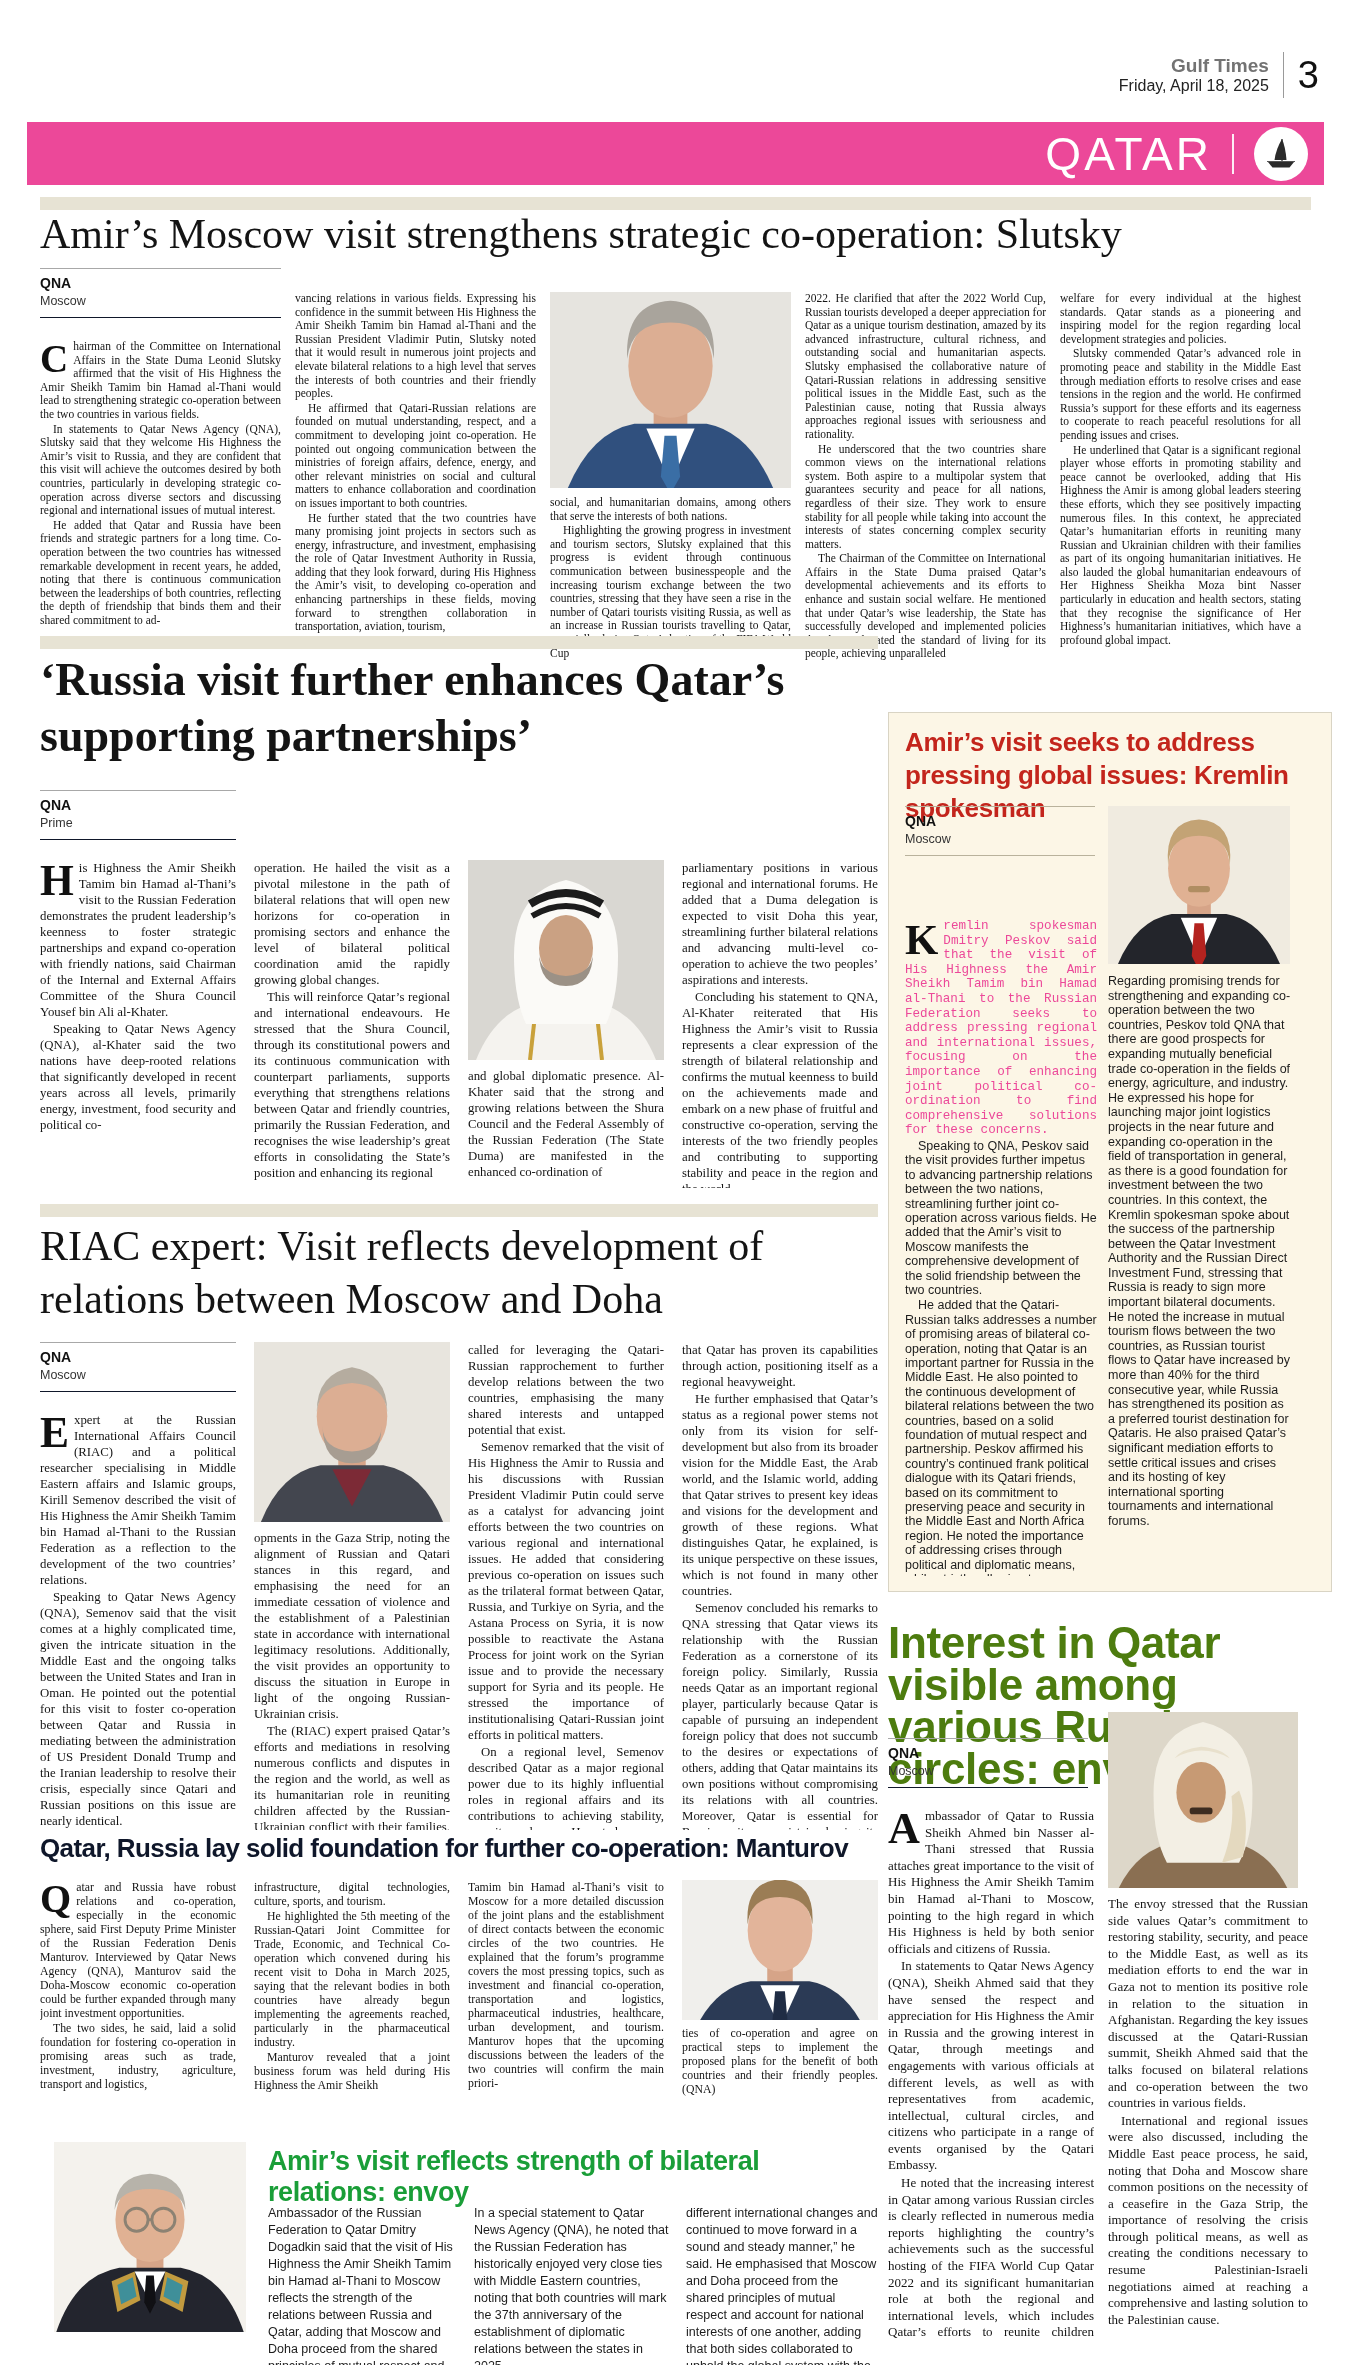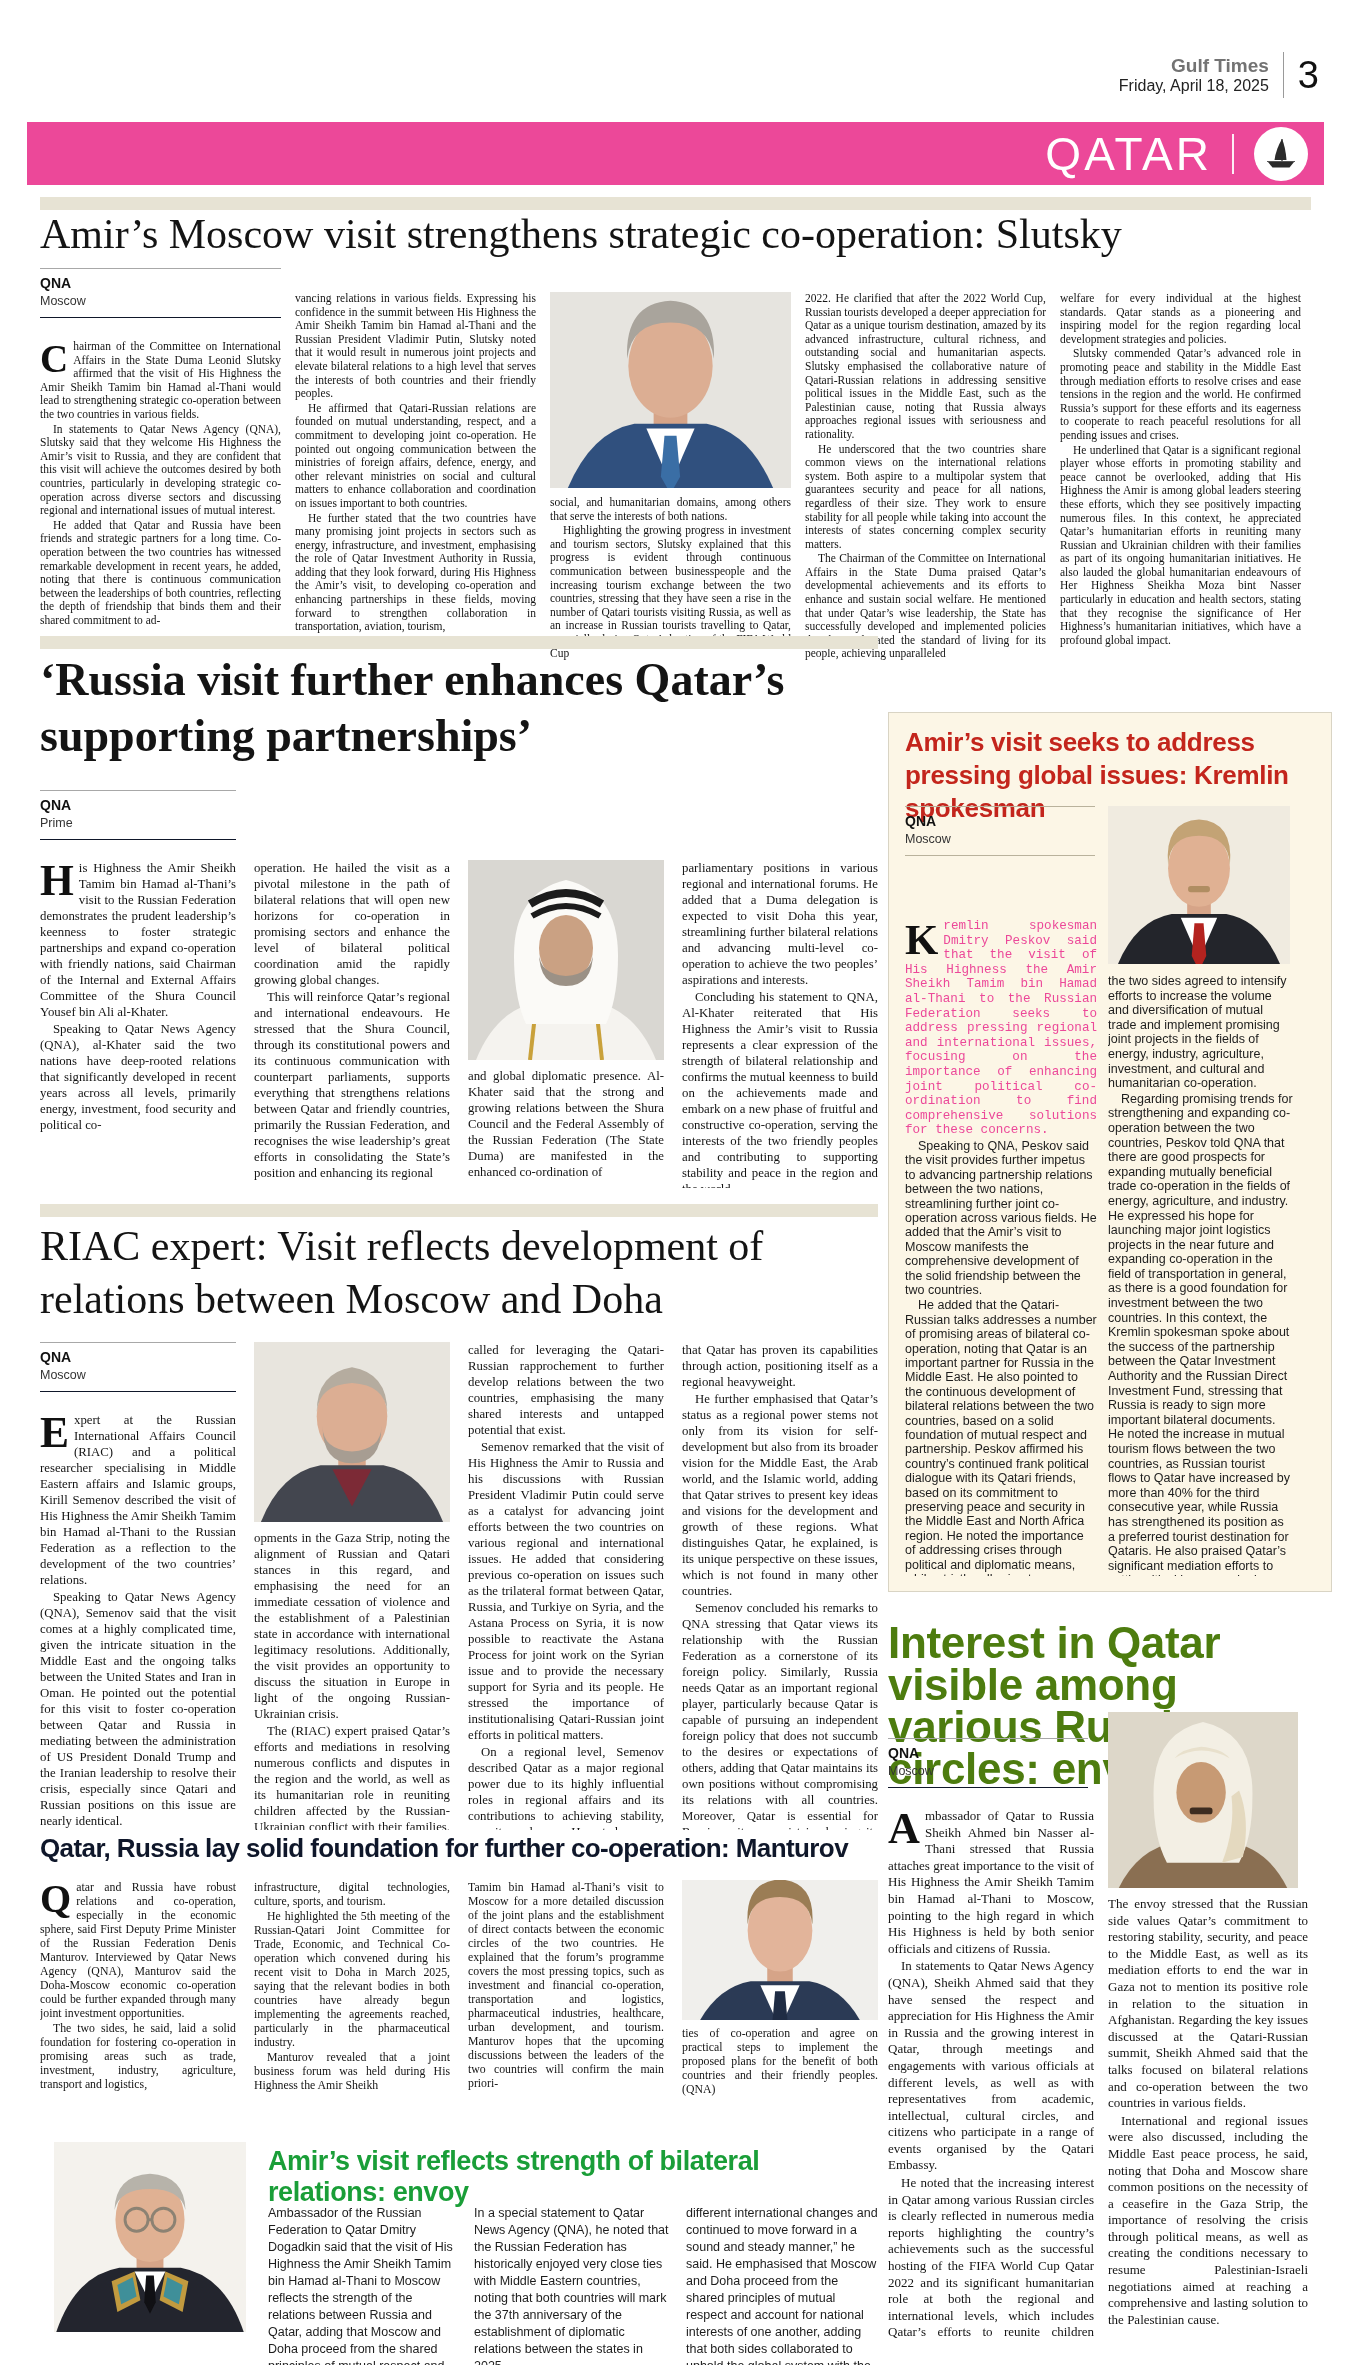--- a/index.html
+++ b/index.html
@@ -175,21 +175,20 @@
       <path d="M66 78 Q62 30 100 28 Q138 30 134 78 Q132 46 100 46 Q68 46 66 78 Z" fill="#c3a375"></path>
       <rect x="88" y="101" width="24" height="7" rx="3" fill="#b08d62"></rect>
     </svg>
   </div>
   <div class="col mixed" style="left:905px;top:876px;width:192px;height:700px;">
       <p class="dropcap">Kremlin spokesman Dmitry Peskov said that the visit of His Highness the Amir Sheikh Tamim bin Hamad al-Thani to the Russian Federation seeks to address pressing regional and international issues, focusing on the importance of enhancing joint political co-ordination to find comprehensive solutions for these concerns.</p>
       <p>Speaking to QNA, Peskov said the visit provides further impetus to advancing partnership relations between the two nations, streamlining further joint co-operation across various fields. He added that the Amir’s visit to Moscow manifests the comprehensive development of the solid friendship between the two countries.</p>
       <p>He added that the Qatari-Russian talks addresses a number of promising areas of bilateral co-operation, noting that Qatar is an important partner for Russia in the Middle East. He also pointed to the continuous development of bilateral relations between the two countries, based on a solid foundation of mutual respect and partnership. Peskov affirmed his country’s continued frank political dialogue with its Qatari friends, based on its commitment to preserving peace and security in the Middle East and North Africa region. He noted the importance of addressing crises through political and diplomatic means, while strictly adhering to international law. He also stressed the importance of continuing to strengthen trade and economic co-operation between the two countries, highlighting the key role played by the Qatari-Russian Joint Committee on Trade, Economic, and Technical Co-operation as the main co-ordinator of these efforts. He added in this regard that the committee held its fifth meeting in Doha in March 2025, where</p>
     </div>
   <div class="col sans-body" style="left:1108px;top:974px;width:186px;height:602px;">
-      <p>the two sides agreed to intensify efforts to increase the volume and diversification of mutual trade and implement promising joint projects in the fields of energy, industry, agriculture, investment, and cultural and humanitarian co-operation.</p>
       <p>Regarding promising trends for strengthening and expanding co-operation between the two countries, Peskov told QNA that there are good prospects for expanding mutually beneficial trade co-operation in the fields of energy, agriculture, and industry. He expressed his hope for launching major joint logistics projects in the near future and expanding co-operation in the field of transportation in general, as there is a good foundation for investment between the two countries. In this context, the Kremlin spokesman spoke about the success of the partnership between the Qatar Investment Authority and the Russian Direct Investment Fund, stressing that Russia is ready to sign more important bilateral documents. He noted the increase in mutual tourism flows between the two countries, as Russian tourist flows to Qatar have increased by more than 40% for the third consecutive year, while Russia has strengthened its position as a preferred tourist destination for Qataris. He also praised Qatar’s significant mediation efforts to settle critical issues and crises and its hosting of key international sporting tournaments and international forums.</p>
     </div>
 
   <div class="strip" style="left:40px;top:1204px;width:838px;"></div>
   <h1 class="hl-serif" style="left:40px;top:1220px;width:838px;font-size:42px;line-height:53px;font-weight:500;">RIAC expert: Visit reflects development of relations between Moscow and Doha</h1>
   <div class="byline" style="left:40px;top:1342px;width:196px;">
     <div class="agency">QNA</div>
     <div class="loc">Moscow</div>
   </div>
   <div class="col serif-body serif-md" style="left:40px;top:1412px;width:196px;height:418px;">

